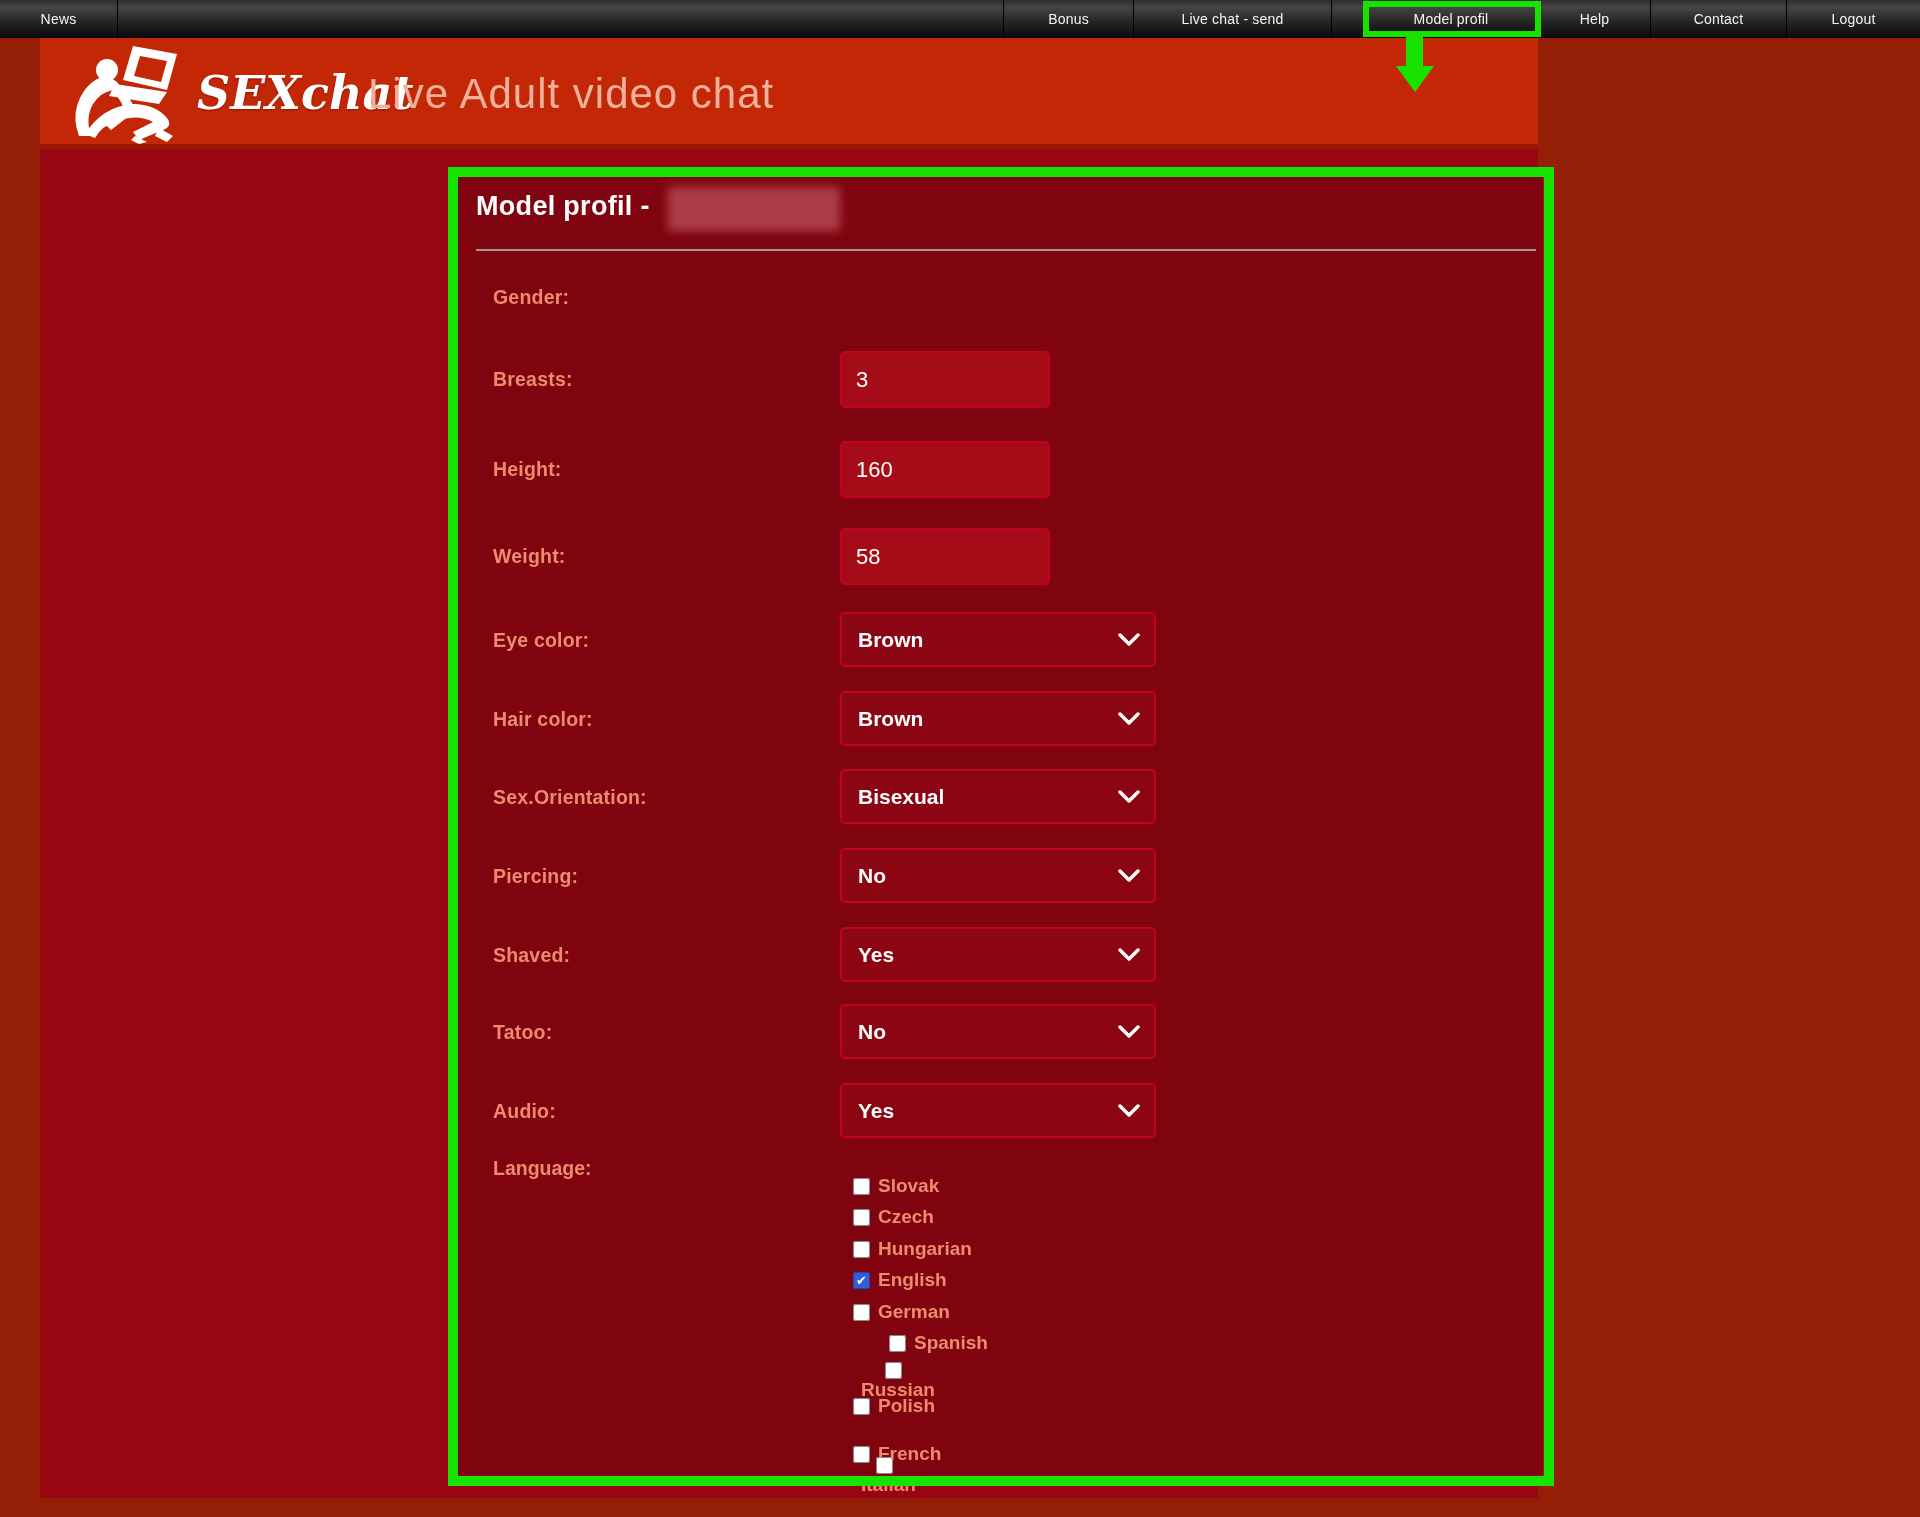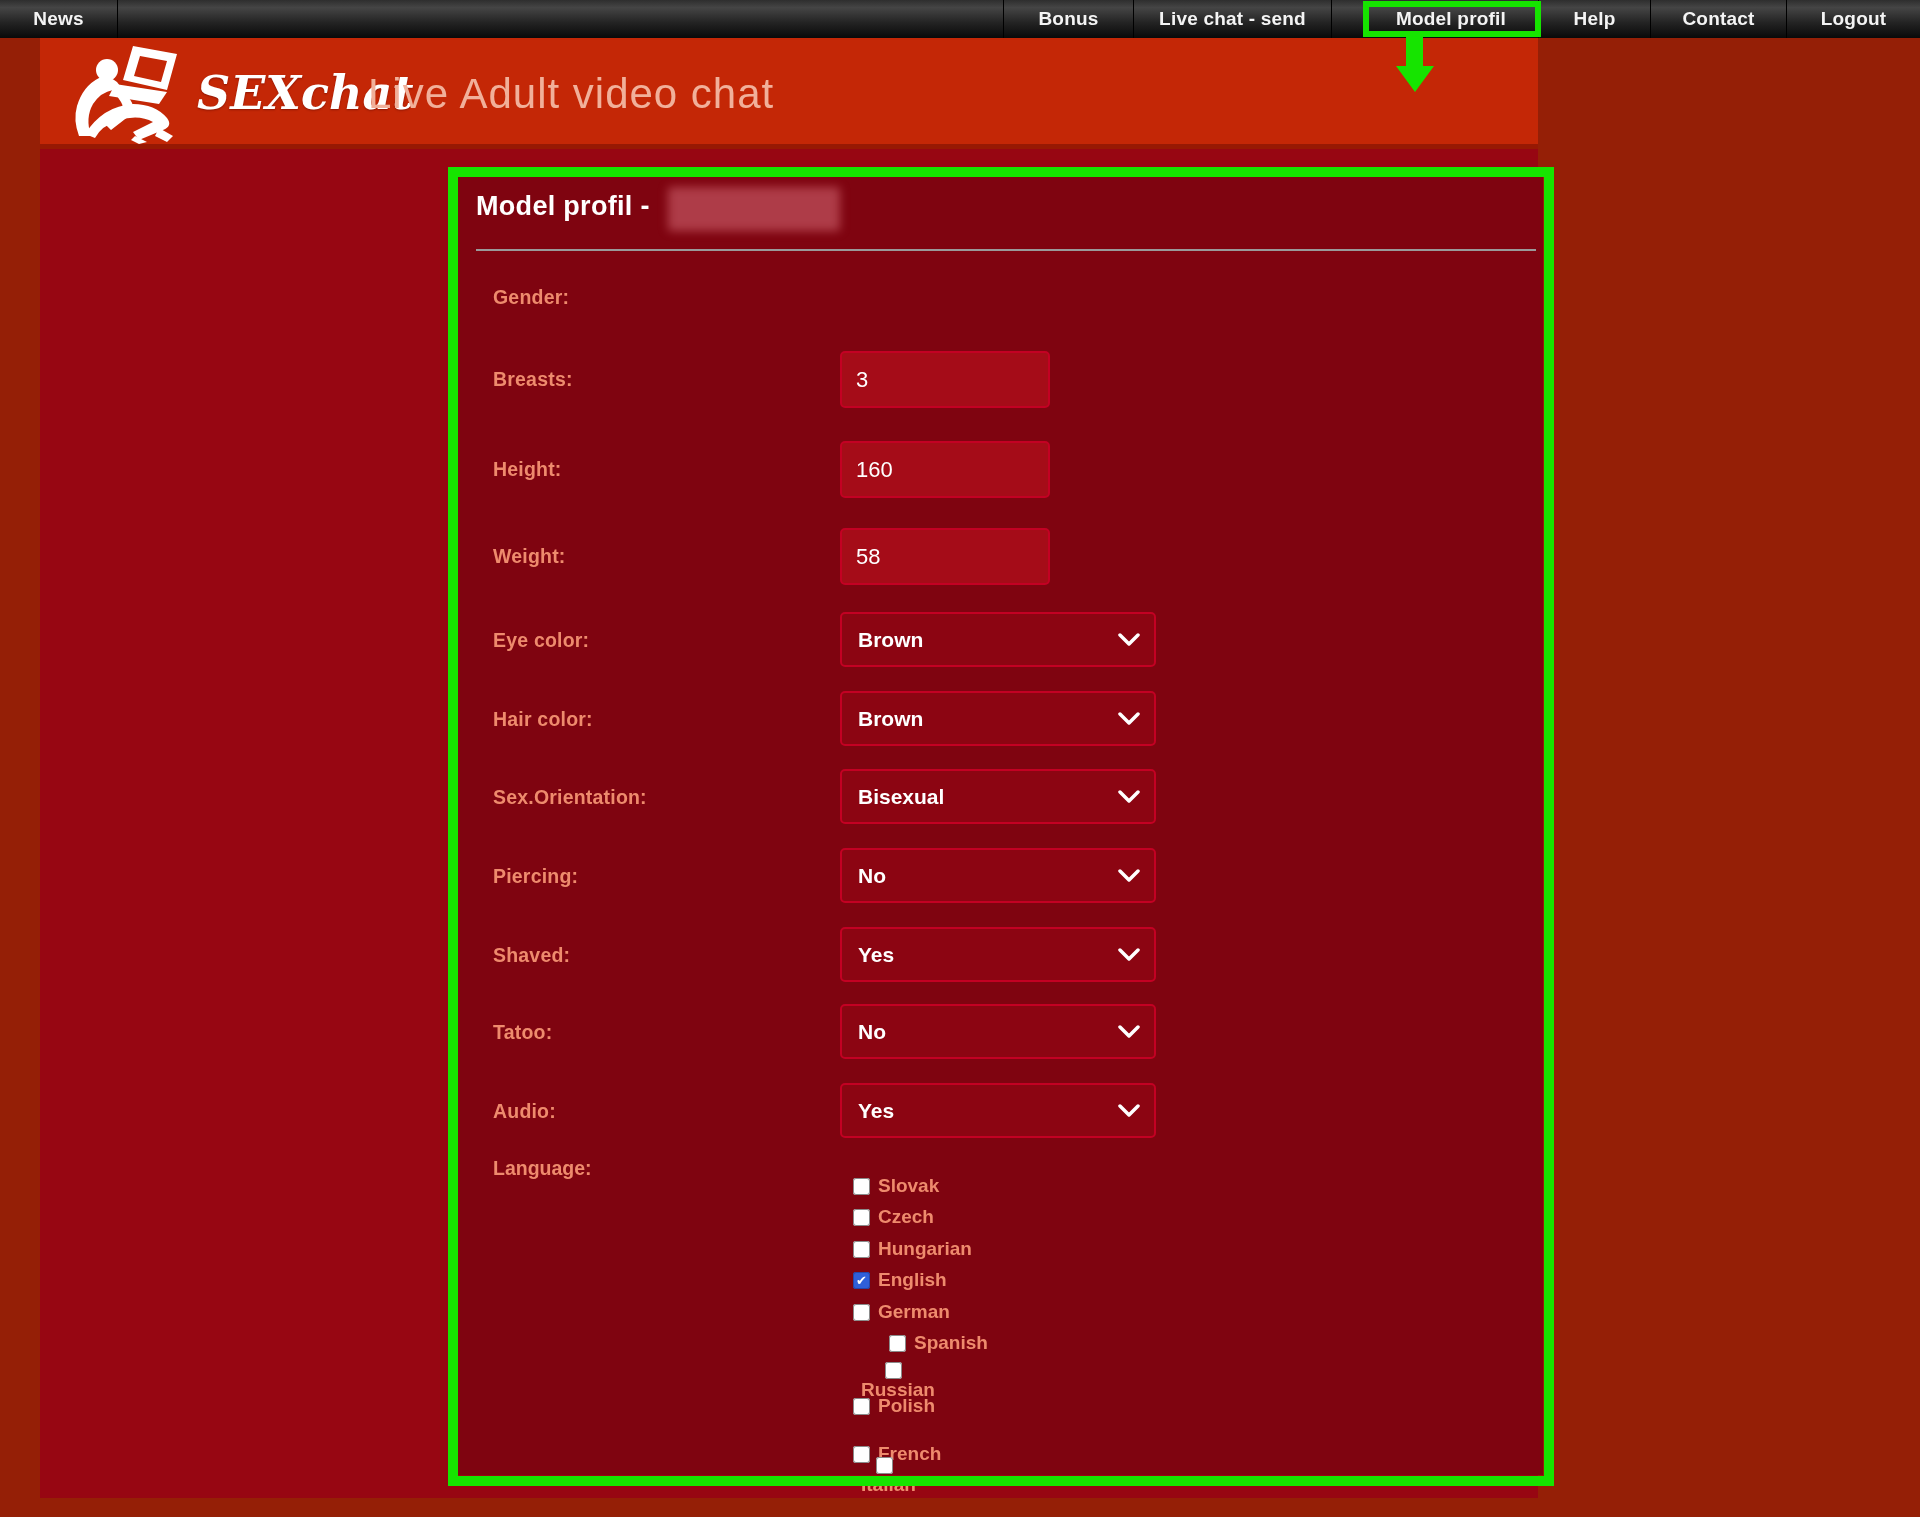--- a/index.html
+++ b/index.html
@@ -4,21 +4,21 @@
 <style>
   html,body{margin:0;padding:0;background:#7a1504;}
   #page{position:relative;width:1920px;height:1517px;overflow:hidden;
         background:#951f06;font-family:"Liberation Sans",sans-serif;}
 
   
   #navbar{position:absolute;left:0;top:0;width:1920px;height:38px;
     background:linear-gradient(180deg,#2e2e2e 0%,#454545 20%,#232323 60%,#090909 100%);
     display:flex;align-items:stretch;z-index:30;}
   .nav-item{display:flex;align-items:center;justify-content:center;
-    color:#f4f4f4;font-size:19px;font-weight:700;letter-spacing:.2px;
+    color:#f4f4f4;font-size:14px;font-weight:400;letter-spacing:.2px;
     border-left:1px solid #000;cursor:pointer;}
   .nav-item:first-child{border-left:none;border-right:1px solid #000;}
   #nav-news{width:117px;}
   #nav-bonus{width:129px;margin-left:auto;}
   #nav-livechat{width:197px;}
   #nav-modelprofil{width:174px;padding-left:32px;}
   #nav-help{width:111px;}
   #nav-contact{width:135px;}
   #nav-logout{width:133px;}
 

